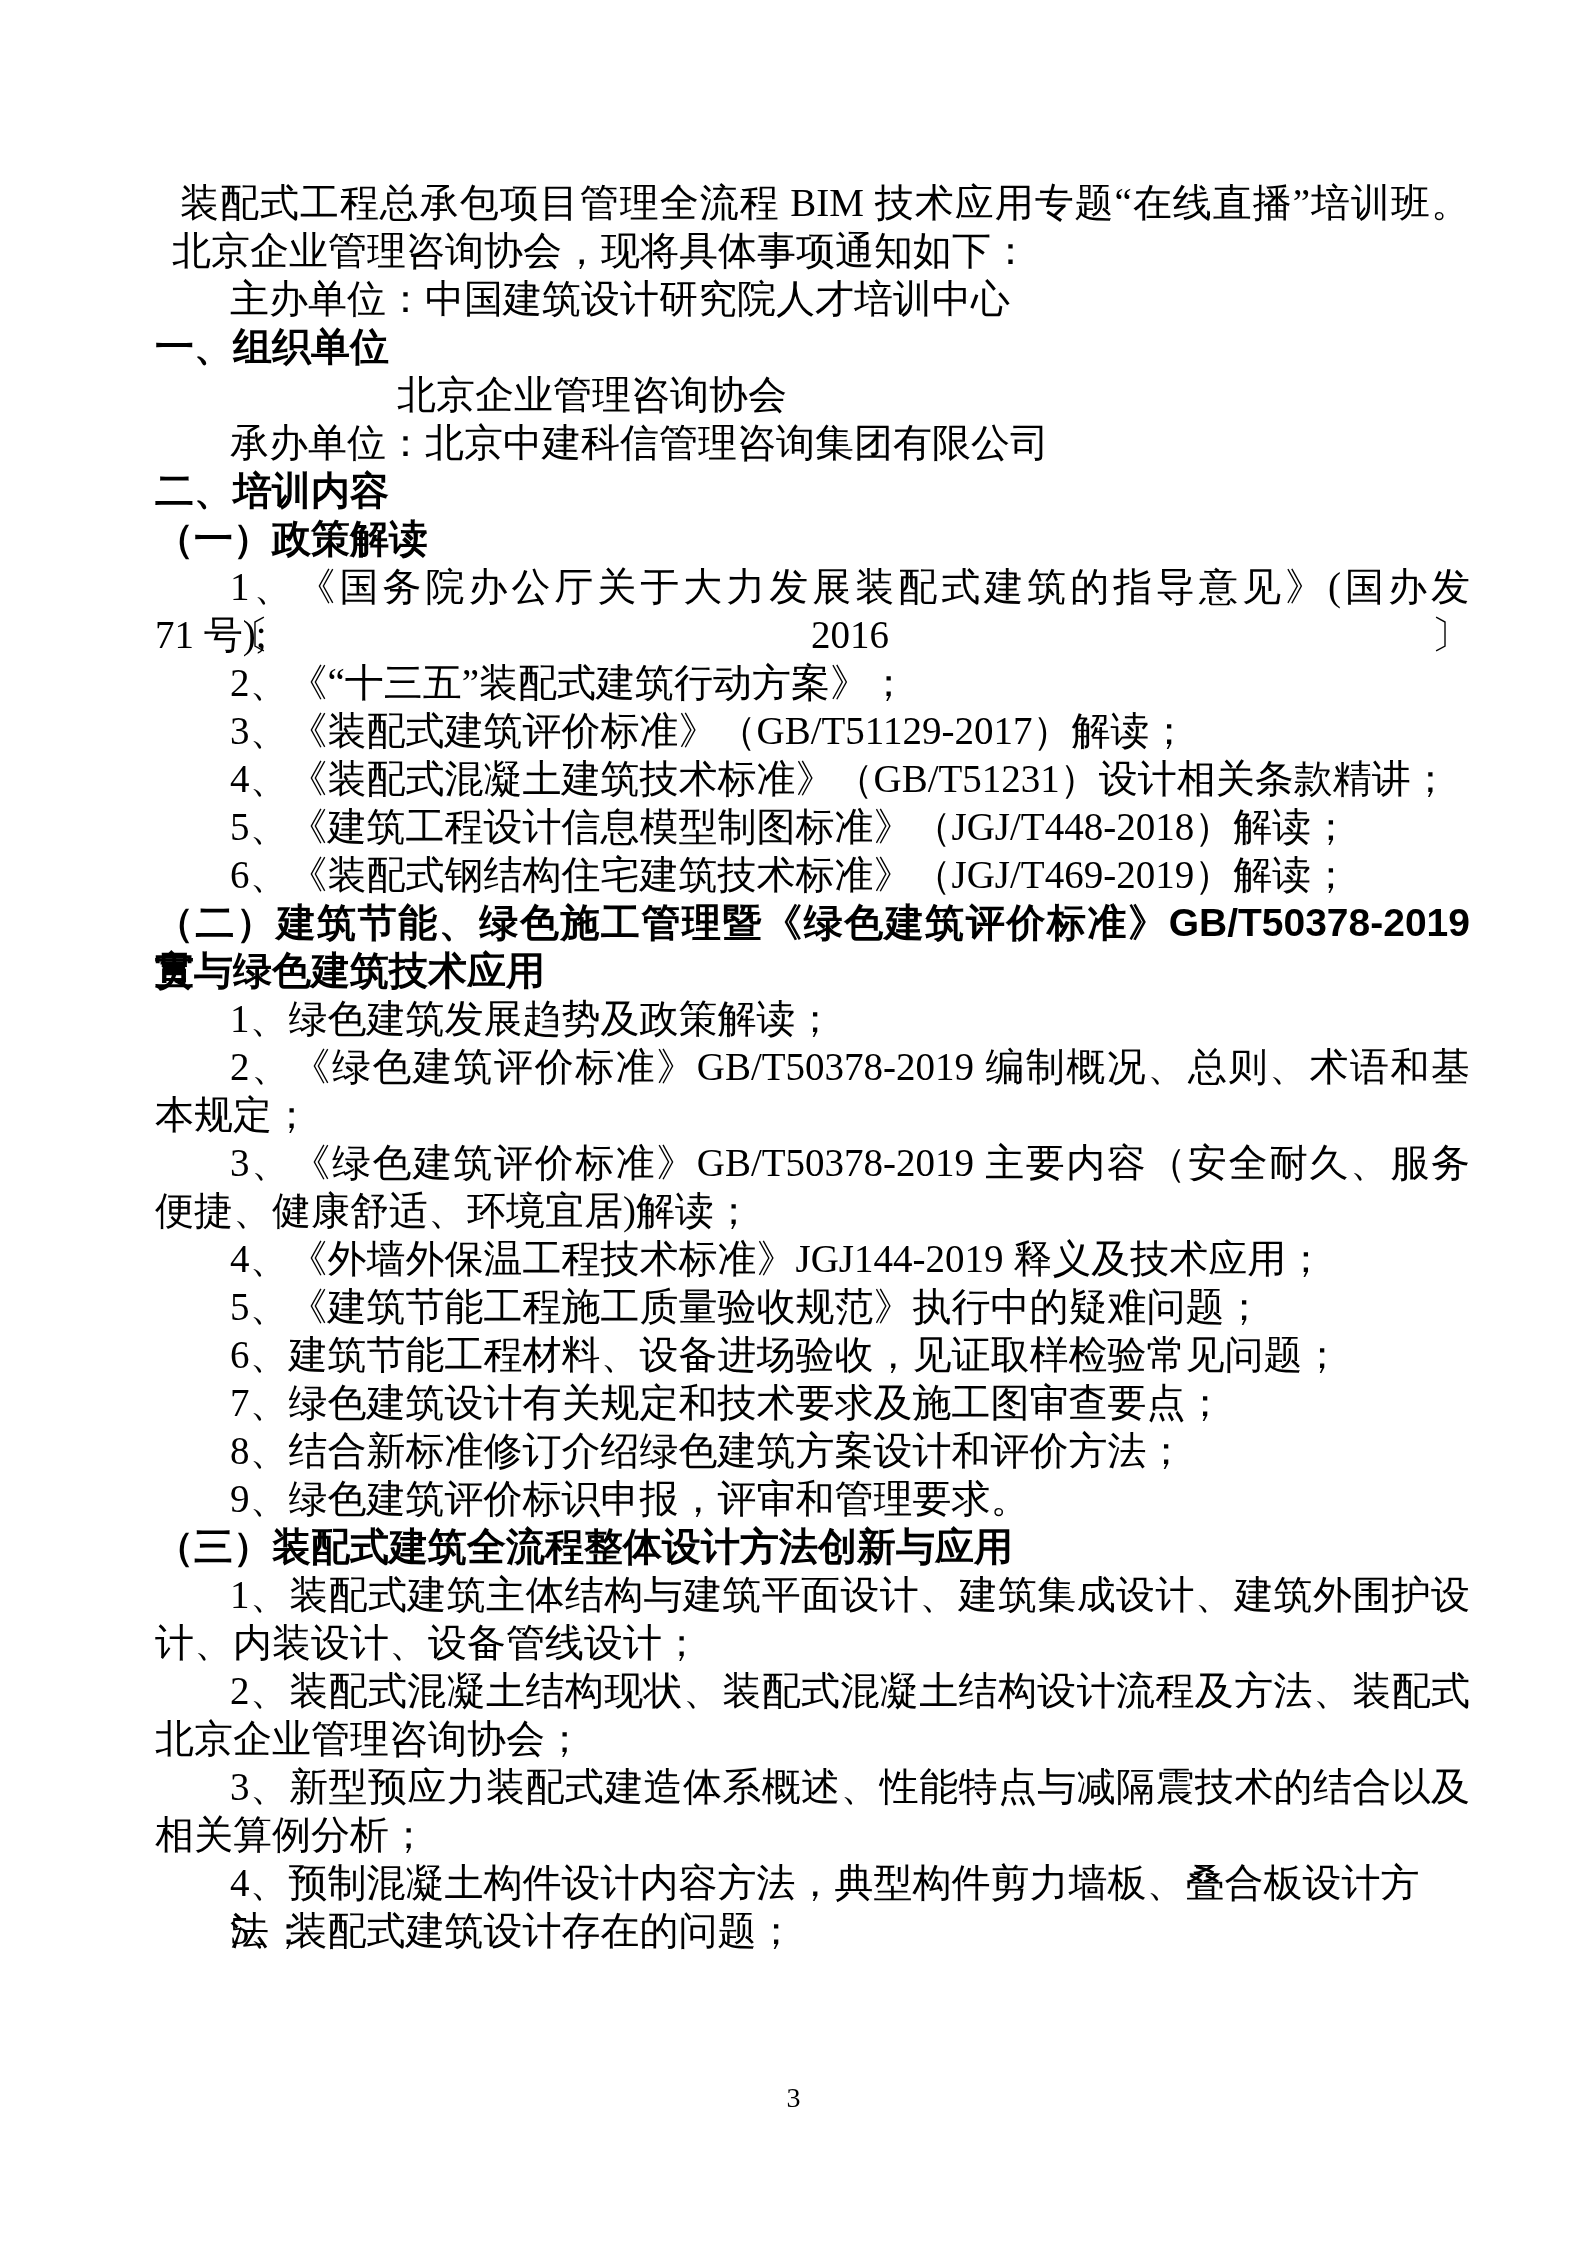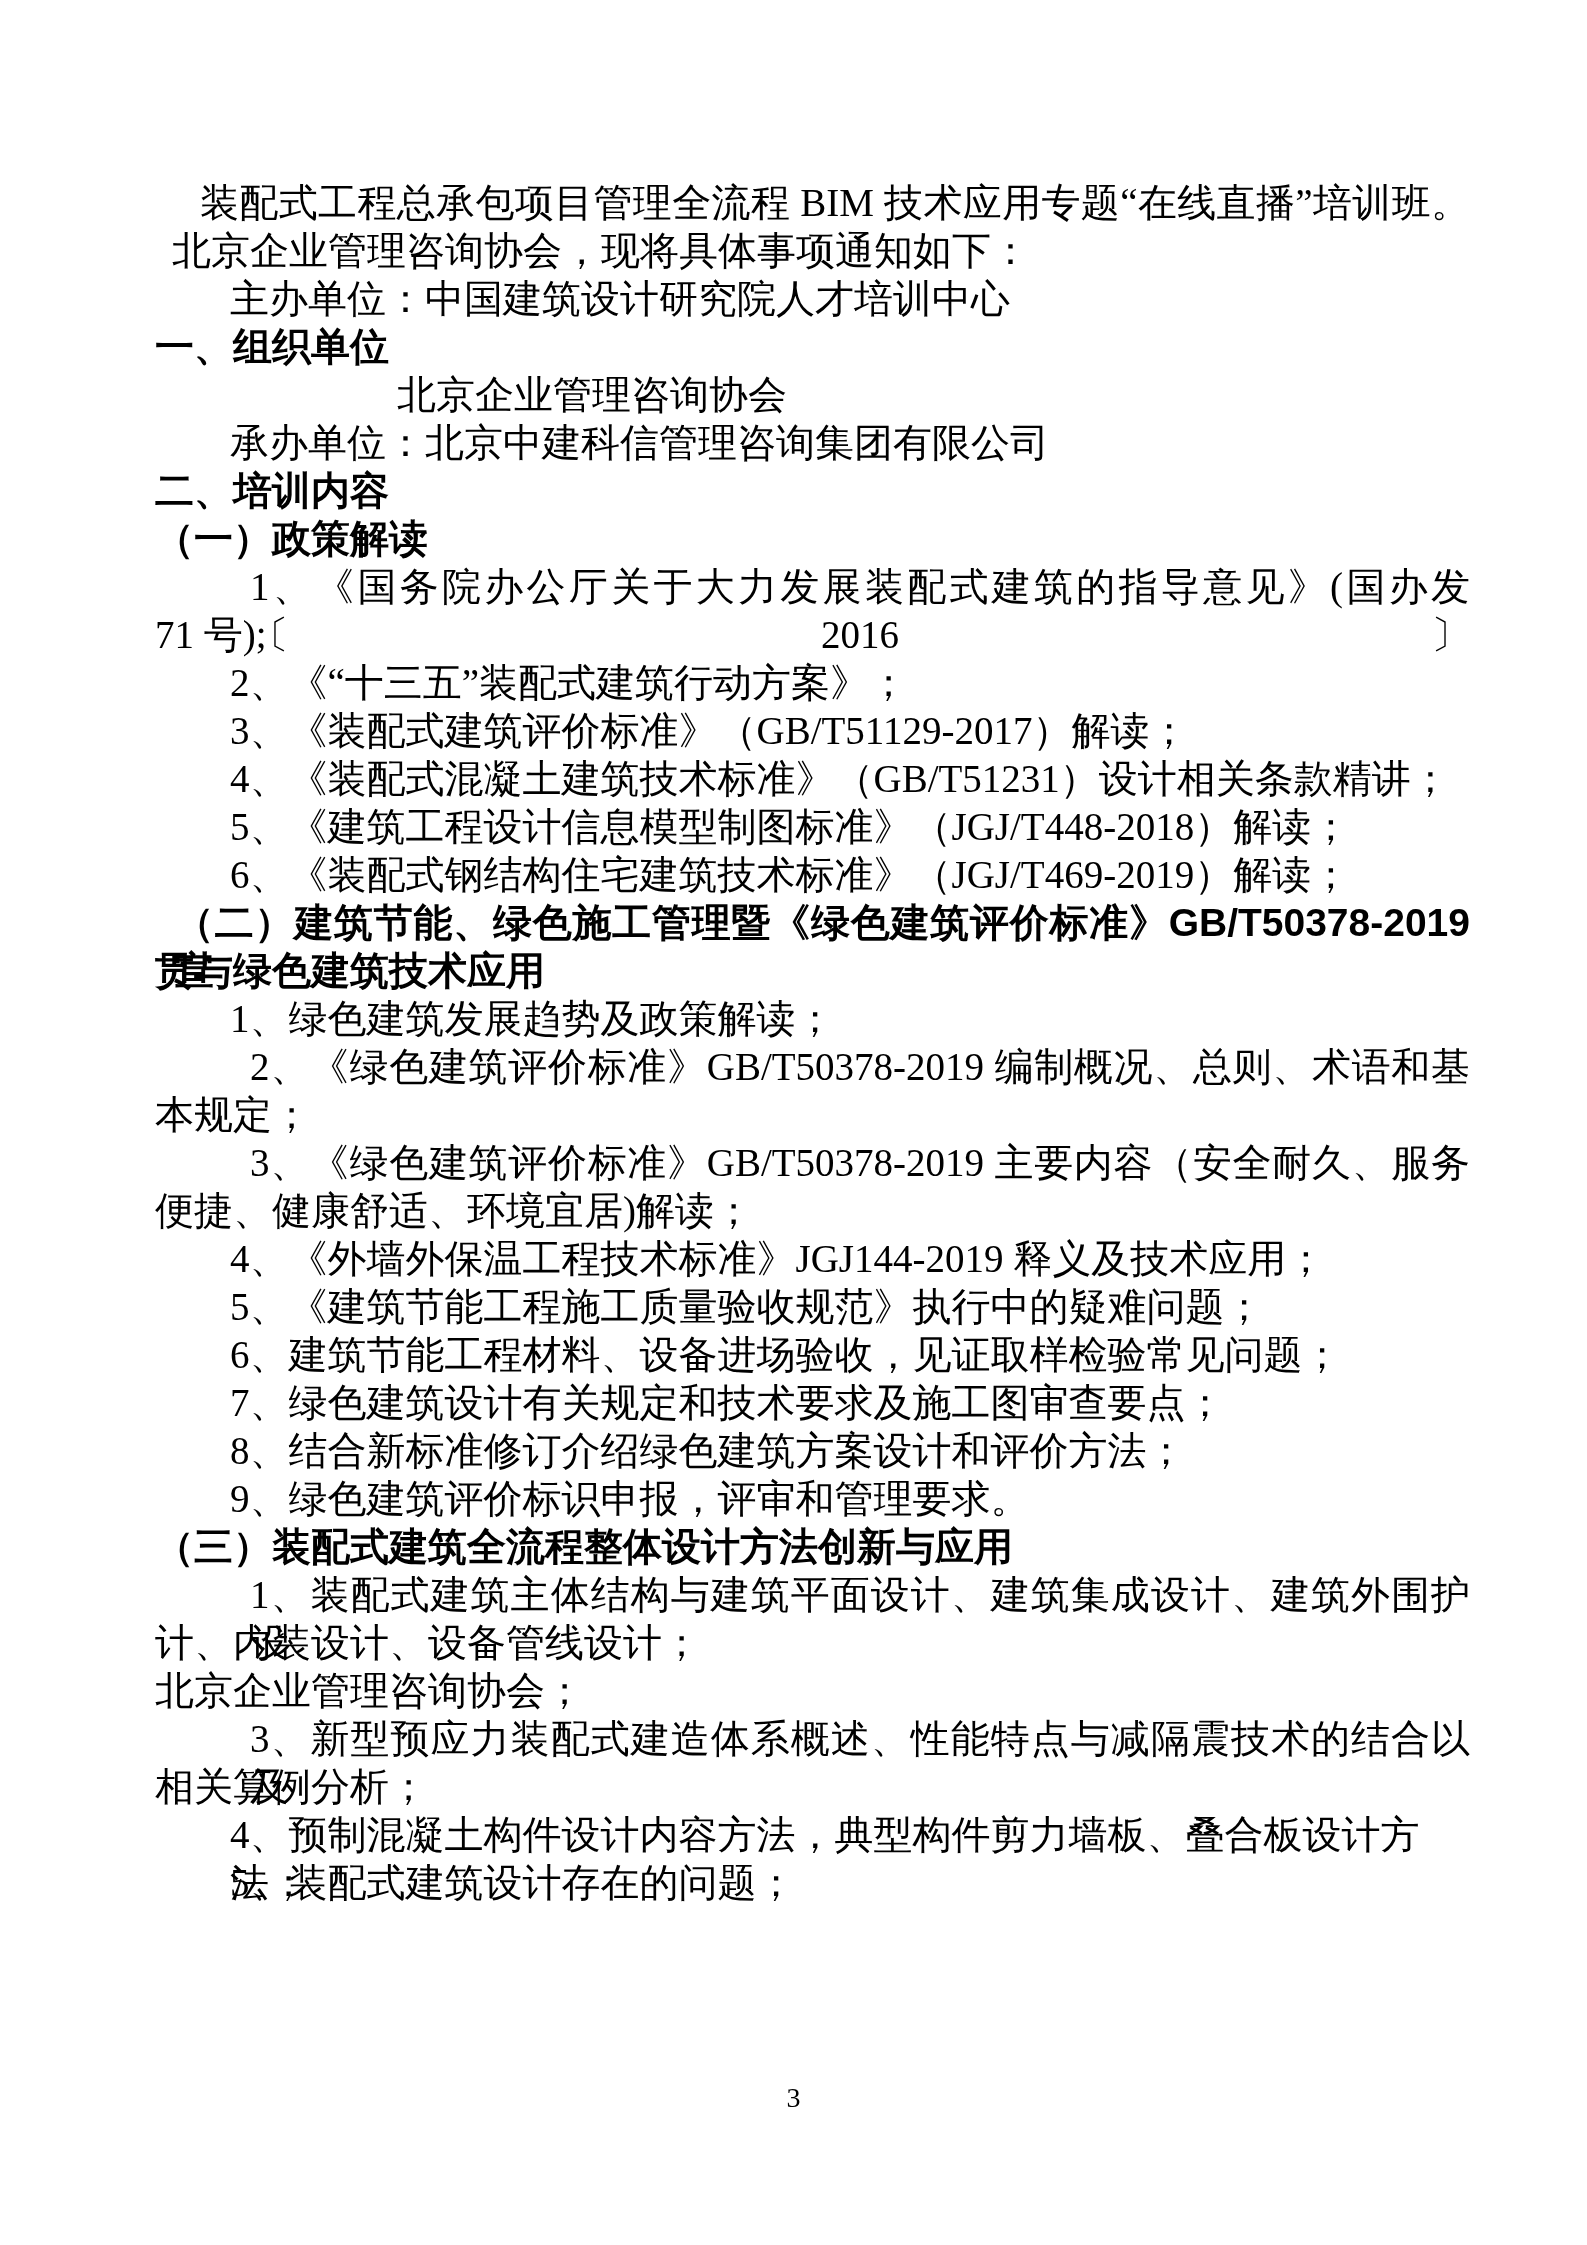--- a/index.html
+++ b/index.html
@@ -22,21 +22,20 @@
     height:48px;
     line-height:48px;
     font-size:39px;
     white-space:normal;
     overflow:visible;
   }
   .fill{
     text-align:justify;
     text-align-last:justify;
     text-justify:inter-character;
-    margin-left:20px;
   }
   .heading{
     font-weight:700;
     font-family:"Liberation Sans","DejaVu Sans",sans-serif;
   }
   .indent-item{padding-left:75px;}
   .indent-p1{padding-left:25px;}
   .indent-p2{padding-left:17px;}
   .indent-org{padding-left:242px;}
   .footer{
@@ -84,20 +83,21 @@
     <div class="line indent-item">4、《外墙外保温工程技术标准》JGJ144-2019 释义及技术应用；</div>
     <div class="line indent-item">5、《建筑节能工程施工质量验收规范》执行中的疑难问题；</div>
     <div class="line indent-item">6、建筑节能工程材料、设备进场验收，见证取样检验常见问题；</div>
     <div class="line indent-item">7、绿色建筑设计有关规定和技术要求及施工图审查要点；</div>
     <div class="line indent-item">8、结合新标准修订介绍绿色建筑方案设计和评价方法；</div>
     <div class="line indent-item">9、绿色建筑评价标识申报，评审和管理要求。</div>
 
     <div class="line heading">（三）装配式建筑全流程整体设计方法创新与应用</div>
     <div class="line fill indent-item">1、装配式建筑主体结构与建筑平面设计、建筑集成设计、建筑外围护设</div>
     <div class="line">计、内装设计、设备管线设计；</div>
+    <div class="line fill indent-item">2、装配式混凝土结构现状、装配式混凝土结构设计流程及方法、装配式</div>
     <div class="line">北京企业管理咨询协会；</div>
     <div class="line fill indent-item">3、新型预应力装配式建造体系概述、性能特点与减隔震技术的结合以及</div>
     <div class="line">相关算例分析；</div>
     <div class="line indent-item">4、预制混凝土构件设计内容方法，典型构件剪力墙板、叠合板设计方法；</div>
     <div class="line indent-item">5、装配式建筑设计存在的问题；</div>
 
   </div>
 
   <div class="footer">3</div>
 </div>

